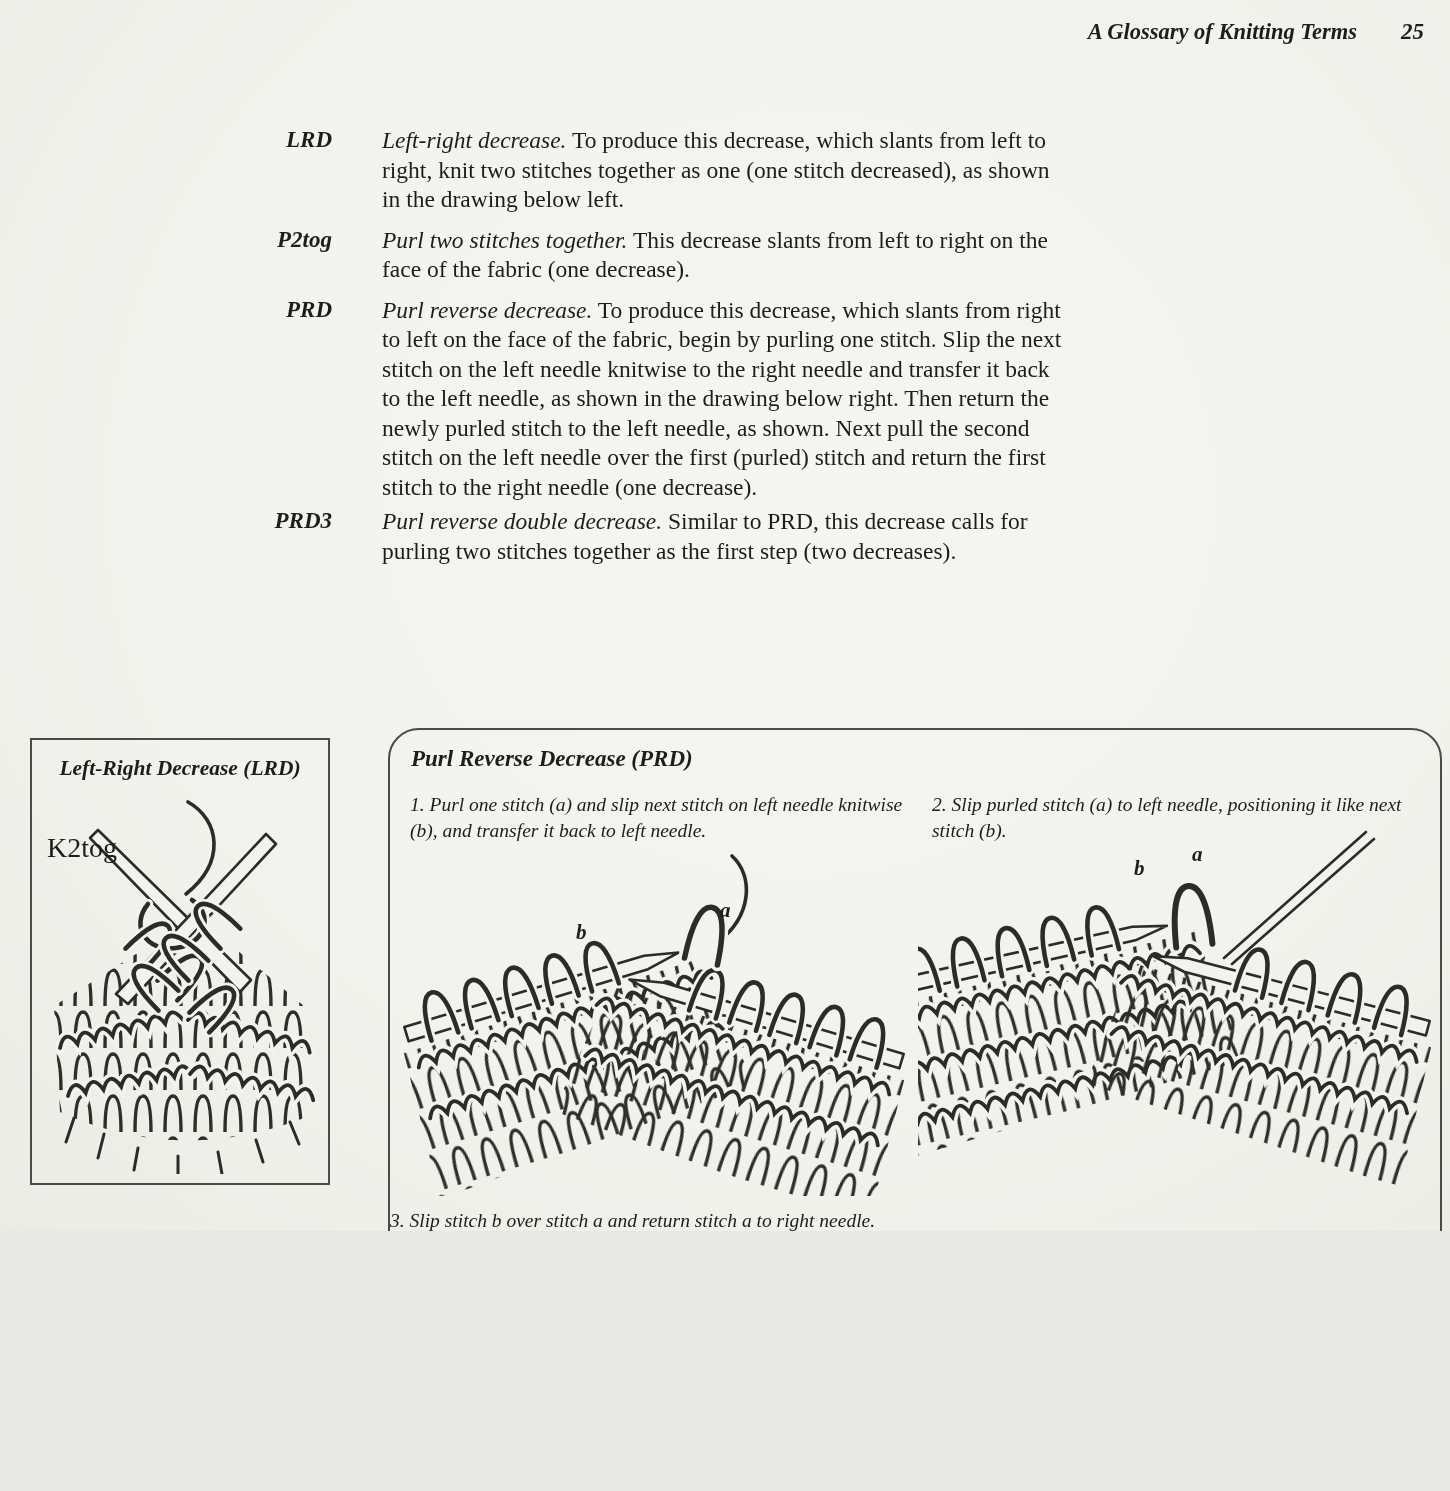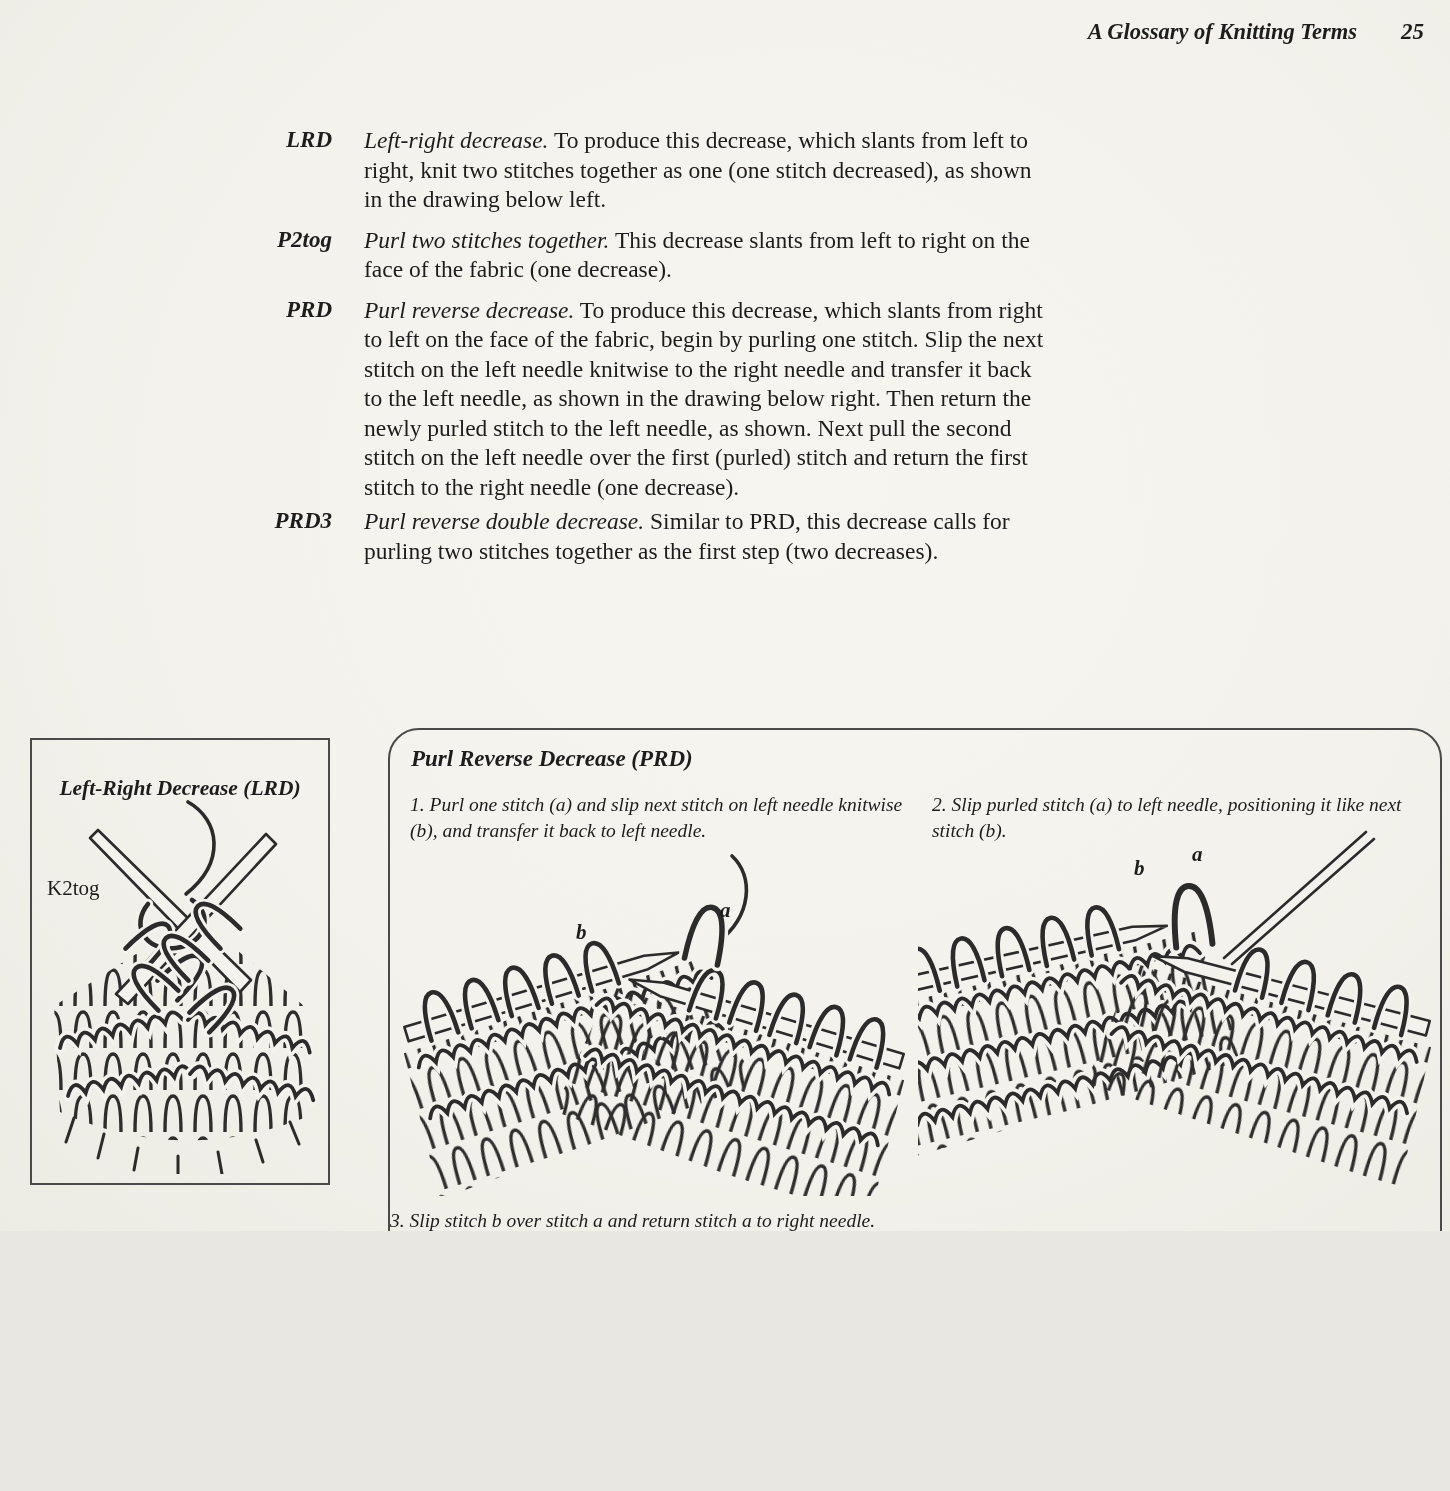--- a/index.html
+++ b/index.html
@@ -8,30 +8,30 @@
     background:#f3f2ed;
     background-image:radial-gradient(ellipse at 55% 40%, #f6f5f0 0%, #f3f2ec 55%, #ecebe4 100%);
     font-family:"Liberation Serif", serif;color:#1d1d1d;
   }
   
   .hdr{position:absolute;top:19px;right:26px;display:flex;gap:44px;align-items:baseline;}
   .hdr .t{font-style:italic;font-weight:bold;font-size:22.5px;}
   .hdr .n{font-style:italic;font-weight:bold;font-size:23px;}
   
   .glossary{position:absolute;left:150px;top:126px;width:914px;}
-  .entry{display:grid;grid-template-columns:182px 682px;column-gap:32px;margin-bottom:11px;}
+  .entry{display:grid;grid-template-columns:182px 682px;column-gap:50px;margin-bottom:11px;}
   .entry:nth-child(3){margin-bottom:5px;}
   .term{text-align:right;font-weight:bold;font-style:italic;font-size:23px;padding-top:1px;}
   .def{font-size:23.5px;line-height:29.5px;}
   .def .lead{font-style:italic;}
   
   .box{position:absolute;border:2px solid #4a4a4a;background:transparent;}
   .lrd-box{left:30px;top:738px;width:296px;height:443px;}
-  .lrd-title{margin-top:36px;text-align:center;font-weight:bold;font-style:italic;font-size:21.5px;}
-  .k2tog{position:absolute;left:15px;top:92px;font-size:21px;z-index:3;margin-top:44px;}
+  .lrd-title{margin-top:16px;text-align:center;font-weight:bold;font-style:italic;font-size:21.5px;}
+  .k2tog{position:absolute;left:15px;top:92px;font-size:28px;z-index:3;}
   .lrd-svg{position:absolute;left:6px;top:56px;z-index:2;}
   .prd-box{left:388px;top:728px;width:1050px;height:750px;border-radius:31px;}
   .prd-title{position:absolute;left:21px;top:16px;font-weight:bold;font-style:italic;font-size:23px;}
   .cap{position:absolute;font-style:italic;font-size:19.5px;line-height:25.5px;}
   .cap1{left:20px;top:62px;width:510px;}
   .cap2{left:542px;top:62px;width:498px;}
   .cap3{left:0;top:478px;width:100%;}
   .d1{position:absolute;left:8px;top:118px;z-index:1;}
   .d2{position:absolute;left:528px;top:100px;z-index:1;}
   .d3{position:absolute;left:140px;top:508px;z-index:1;}

